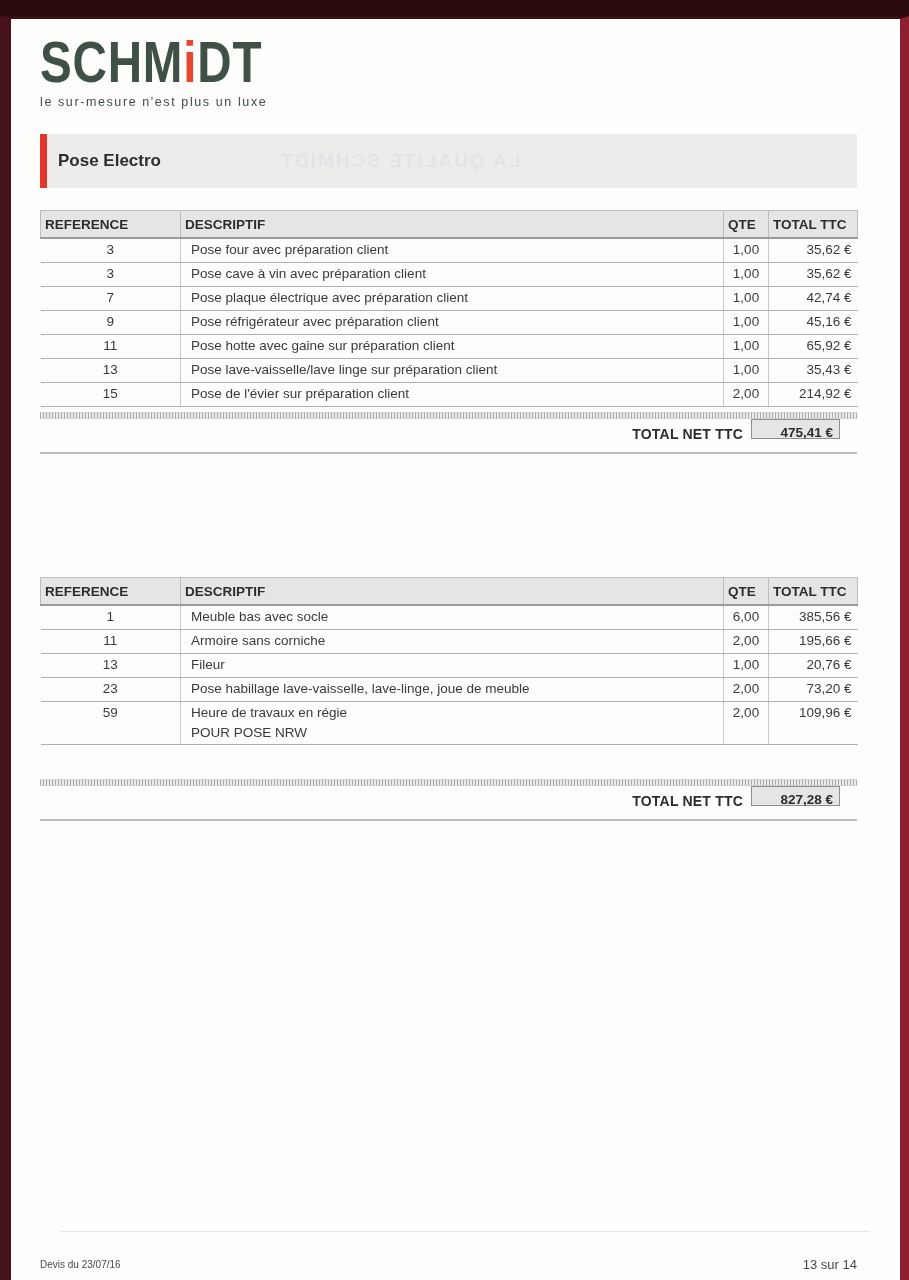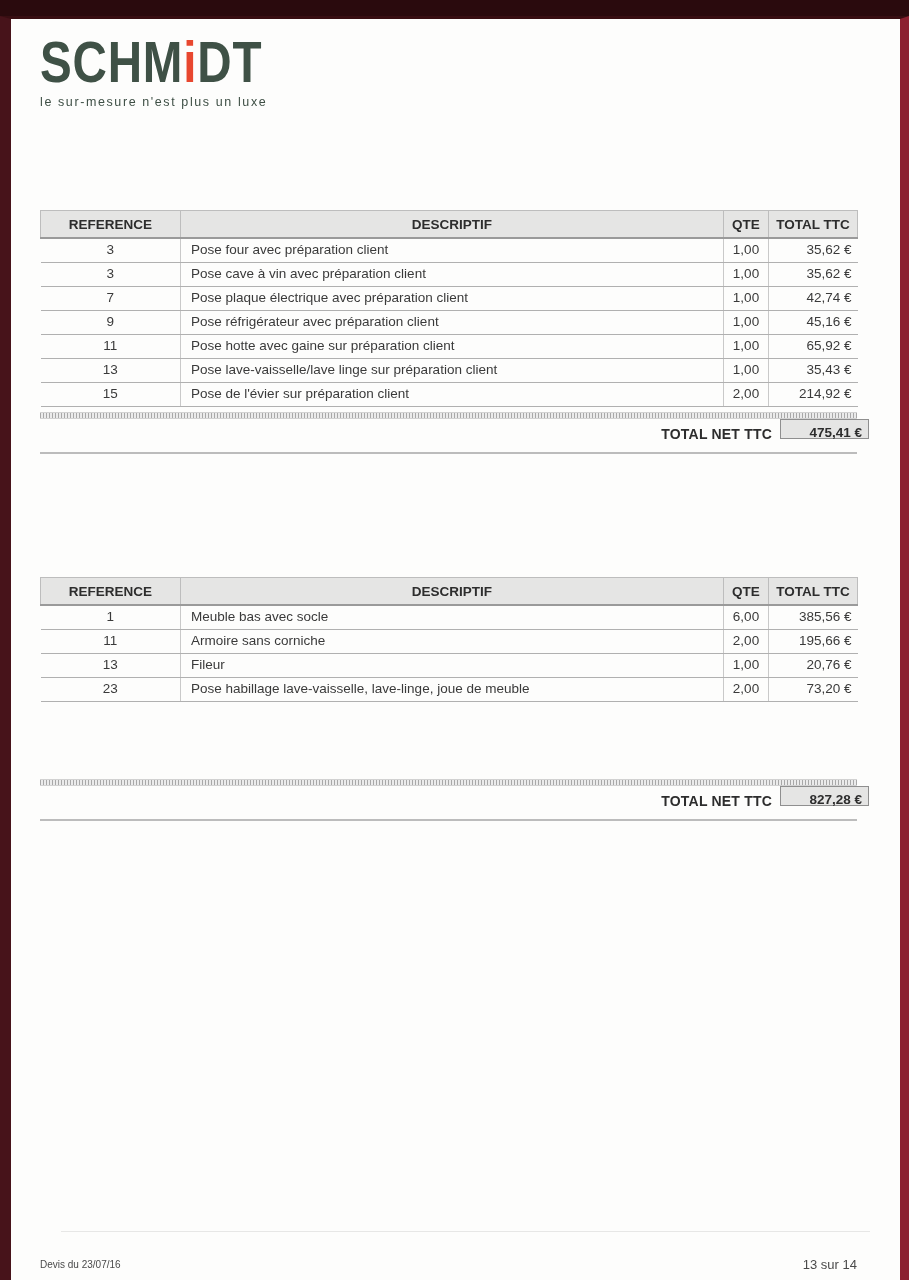--- a/index.html
+++ b/index.html
@@ -58,39 +58,39 @@
   }
   .doc-table col.c-ref{width:140px;}
   .doc-table col.c-desc{width:543px;}
   .doc-table col.c-qte{width:45px;}
   .doc-table col.c-total{width:89px;}
   .doc-table th{
     background:#e5e5e4;
     border:1px solid #bdbdbd;
     border-bottom:2px solid #9a9a9a;
     height:26px;font-size:13.5px;font-weight:700;color:#2d2d2d;
-    text-align:center;padding:0 4px;
+    text-align:left;padding:0 4px;
   }
   .doc-table td{
     border-bottom:1px solid #b0b0b0;
     height:21px;line-height:20px;
     padding:1px 6px;vertical-align:top;
     background:transparent;
   }
   .doc-table td.td-ref{text-align:center;}
   .doc-table td.td-desc{text-align:left;padding-left:10px;border-left:1px solid #c9c9c9;white-space:pre-line;}
   .doc-table td.td-qte{text-align:center;border-left:1px solid #c9c9c9;}
   .doc-table td.td-total{text-align:right;border-left:1px solid #c9c9c9;padding-right:6px;}
   
   .hatch{
     position:absolute;left:29px;width:817px;height:5px;
     background:repeating-linear-gradient(90deg,#a8a8a8 0 1px,#ebebeb 1px 3px);
     border-top:1px solid #d2d2d2;border-bottom:1px solid #d2d2d2;
   }
-  .total-row{position:absolute;left:41px;width:817px;height:32px;}
+  .total-row{position:absolute;left:12px;width:817px;height:32px;}
   .total-label{
     position:absolute;right:97px;top:0;line-height:32px;
     font-size:14px;font-weight:700;color:#2d2d2d;letter-spacing:.2px;
   }
   .total-box{
     position:absolute;right:0;top:1px;height:20px;width:89px;
     box-sizing:border-box;background:#e5e5e4;border:1.5px solid #8f8f8f;
     font-size:13.5px;font-weight:700;color:#2d2d2d;
     text-align:right;line-height:26px;padding-right:6px;
   }
@@ -103,20 +103,25 @@
 </head>
 <body>
 
 <div class="scan">
 
   <div class="logo-block">
     <div class="logo-word"><span>SCHM</span><span class="accent">i</span><span>DT</span></div>
     <div class="logo-tagline">le sur-mesure n'est plus un luxe</div>
   </div>
 
+  <div class="section-band" style="top:115px;">
+    <div class="section-bar"></div>
+    <div class="ghost">LA QUALITÉ SCHMIDT</div>
+    <div class="section-title">Pose Electro</div>
+  </div>
 
   <table class="doc-table" style="top:191px;">
     <colgroup>
         <col class="c-ref">
         <col class="c-desc">
         <col class="c-qte">
         <col class="c-total">
       </colgroup>
     <thead>
       <tr>
@@ -213,20 +218,27 @@
           <td class="td-desc">Fileur</td>
           <td class="td-qte">1,00</td>
           <td class="td-total">20,76 €</td>
         </tr>
         <tr>
           <td class="td-ref">23</td>
           <td class="td-desc">Pose habillage lave-vaisselle, lave-linge, joue de meuble</td>
           <td class="td-qte">2,00</td>
           <td class="td-total">73,20 €</td>
         </tr>
+        <tr>
+          <td class="td-ref">59</td>
+          <td class="td-desc">Heure de travaux en régie
+POUR POSE NRW</td>
+          <td class="td-qte">2,00</td>
+          <td class="td-total">109,96 €</td>
+        </tr>
       </tbody>
   </table>
 
   <div class="hatch" style="top:760px;"></div>
   <div class="total-row" style="top:766px;">
     <div class="total-label">TOTAL NET TTC</div>
     <div class="total-box">827,28 €</div>
   </div>
   <div class="rule" style="top:800px;"></div>
 

